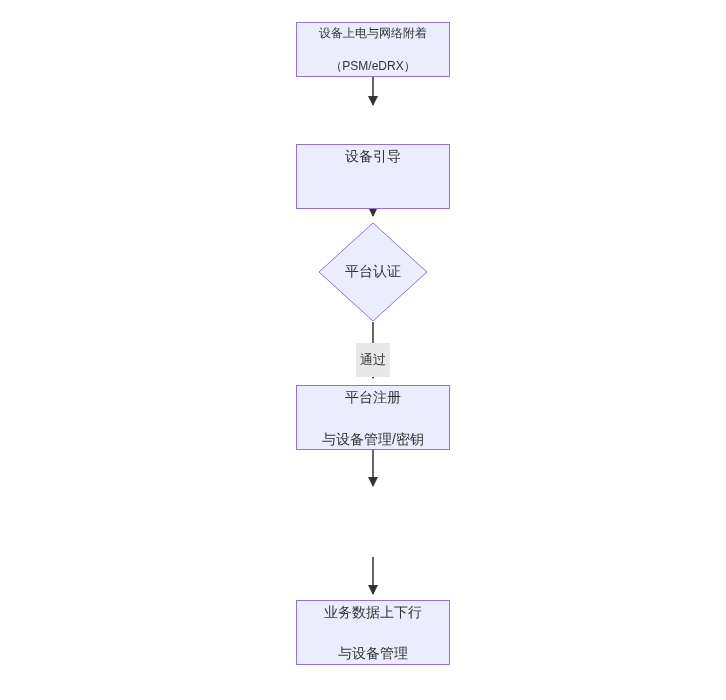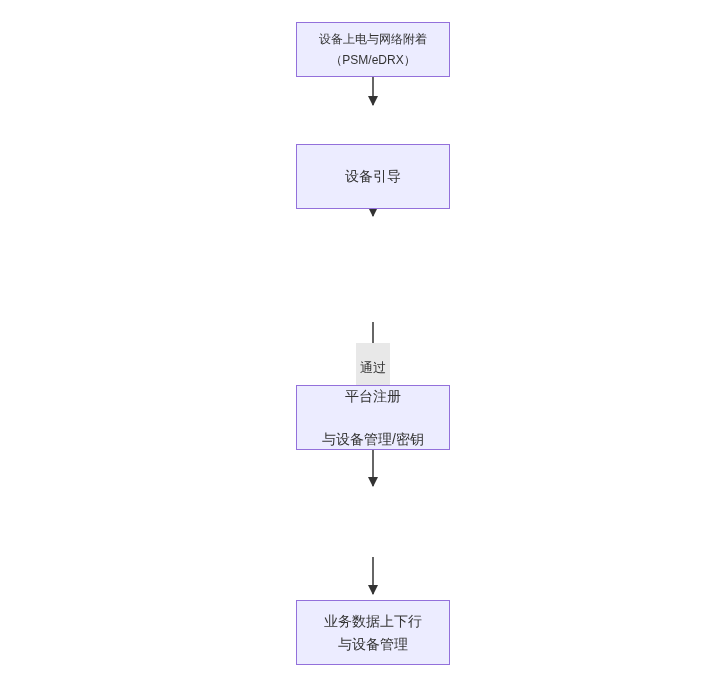--- a/index.html
+++ b/index.html
@@ -27,21 +27,21 @@
     fill: none;
   }
   .node {
     position: absolute;
     background: #ECECFF;
     border: 1px solid #9370DB;
     color: #333333;
     display: flex;
     flex-direction: column;
     align-items: center;
-    justify-content: center;
+    justify-content: space-between;
     text-align: center;
     font-size: 14px;
     line-height: 1.6;
     box-sizing: border-box;
   }
   .node.small {
     font-size: 12px;
     line-height: 1.7;
   }
   .diamond-wrap {
@@ -69,21 +69,21 @@
     font-size: 14px;
   }
   .edge-label {
     position: absolute;
     left: 373px;
     top: 343px;
     transform: translateX(-50%);
     background: #e8e8e8;
     color: #333333;
     font-size: 13px;
-    padding: 16px 4px;
+    padding: 8px 4px;
     white-space: nowrap;
   }
 </style>
 </head>
 <body>
 
 <div class="canvas">
 
   <svg class="edges" width="726" height="700">
     <defs>
@@ -100,20 +100,26 @@
 
   <div class="node small" style="left:296px; top:22px; width:154px; height:55px;">
     <div>设备上电与网络附着</div>
     <div>（PSM/eDRX）</div>
   </div>
 
   <div class="node" style="left:296px; top:112px; width:154px; height:65px;margin-top:32px;">
     <div>设备引导</div>
   </div>
 
+  <div class="diamond-wrap">
+    <svg width="110" height="100">
+      <polygon points="55,1 109,50 55,99 1,50" stroke-width="1" stroke="#9370DB" fill="#ECECFF"></polygon>
+    </svg>
+    <div class="diamond-text">平台认证</div>
+  </div>
 
   <div class="edge-label">通过</div>
 
   <div class="node" style="left:296px; top:385px; width:154px; height:65px;gap:20px;">
     <div>平台注册</div>
     <div>与设备管理/密钥</div>
   </div>
 
 
   <div class="node" style="left:296px; top:600px; width:154px; height:65px;">

